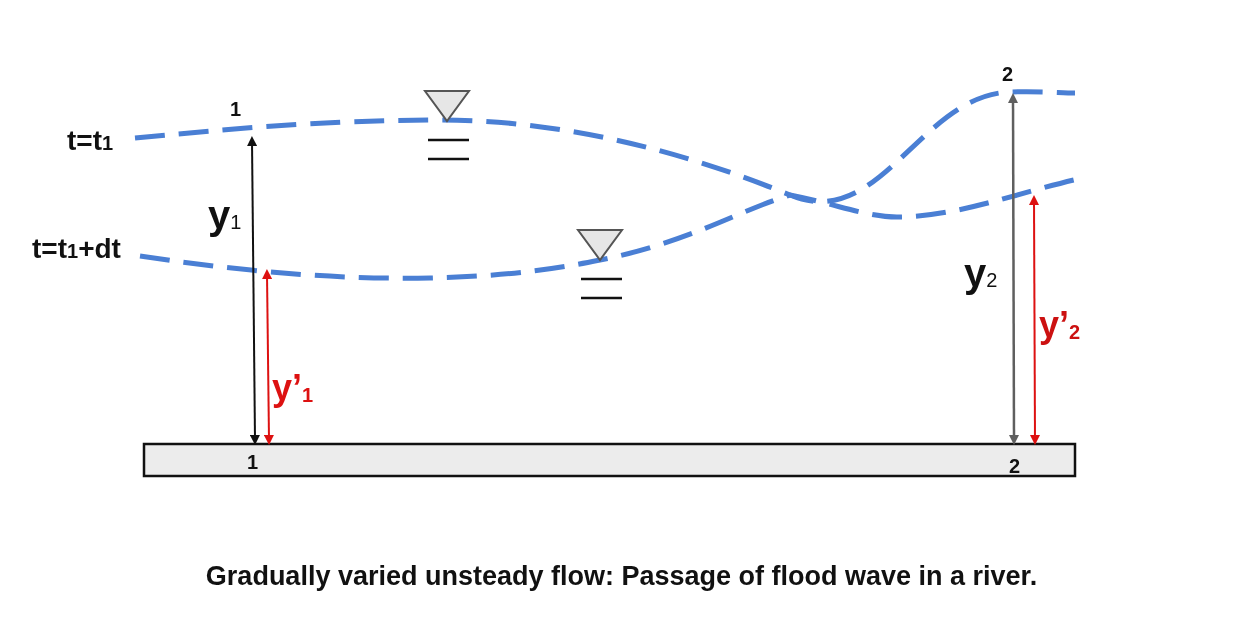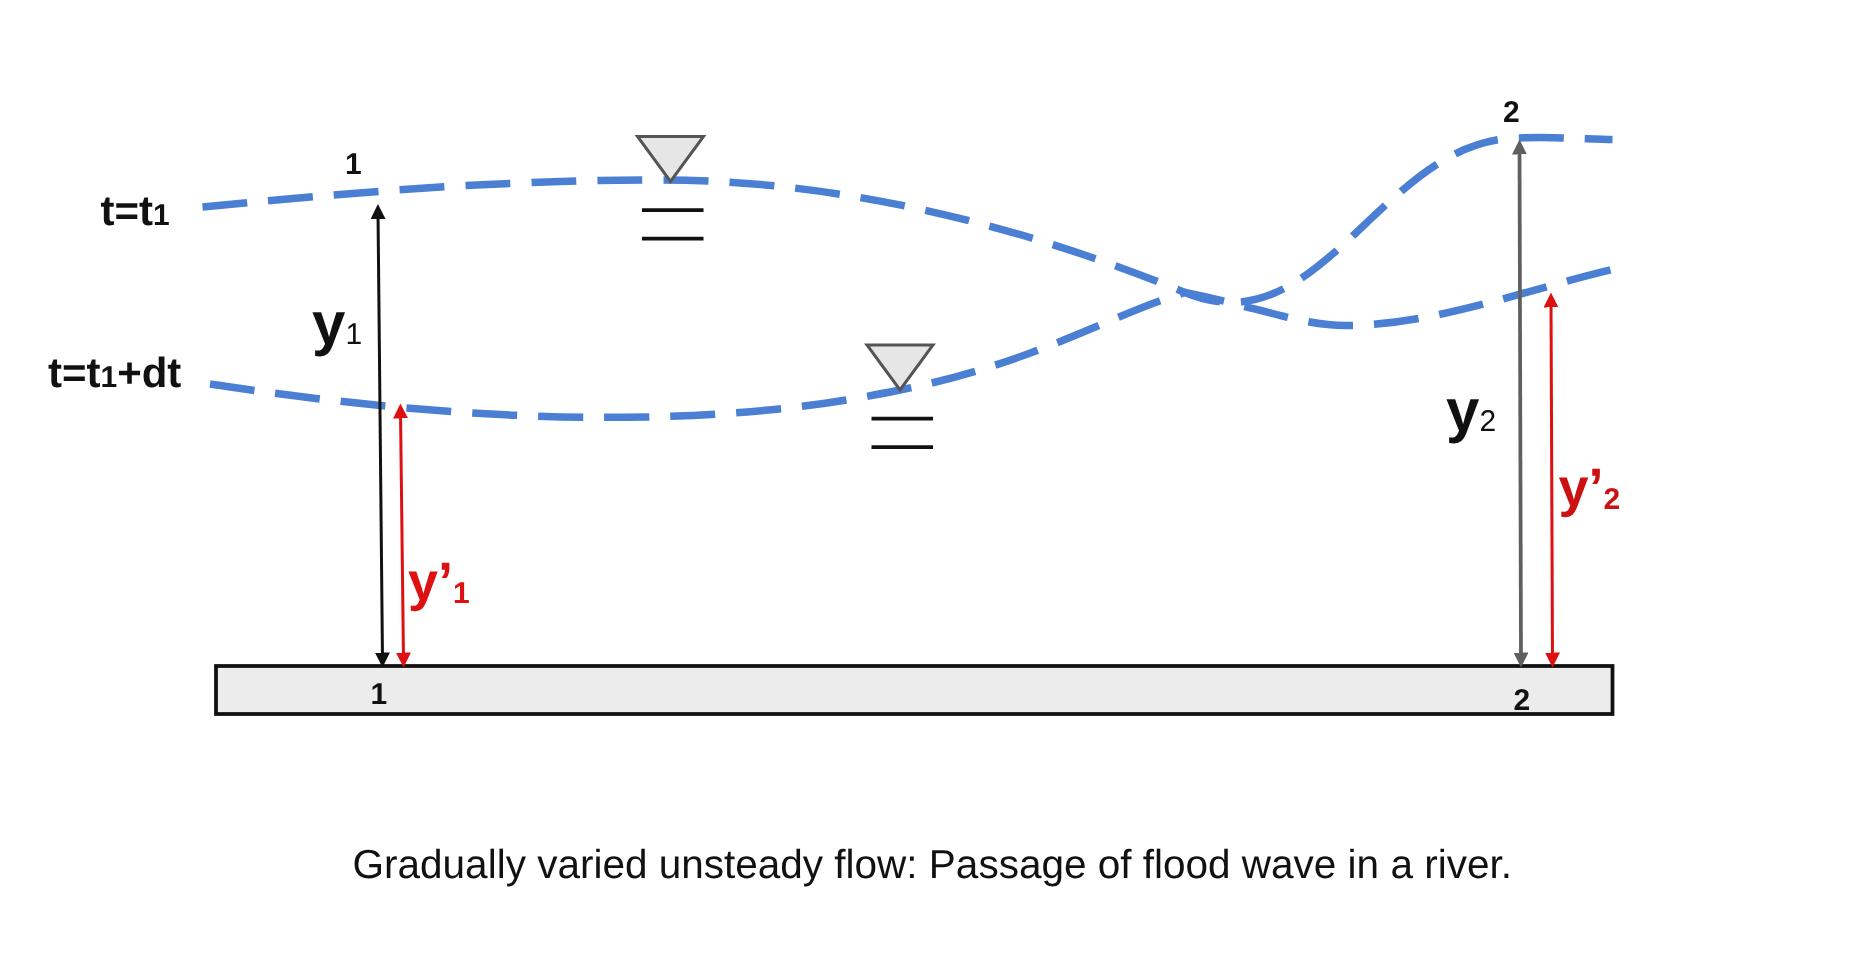--- a/index.html
+++ b/index.html
@@ -1,19 +1,19 @@
 <!DOCTYPE html>
 <html><head>
   <meta charset="utf-8">
   <style>
     html, body { margin: 0; padding: 0; background: #ffffff; }
     body { width: 1243px; height: 637px; position: relative; overflow: hidden; font-family: "Liberation Sans", sans-serif; }
     #diagram { position: absolute; left: 0; top: 0; }
     .lbl { font-family: "Liberation Sans", sans-serif; font-weight: bold; fill: #111111; }
-    .caption { position: absolute; left: 0; top: 561px; width: 1243px; text-align: center; font-family: "Liberation Sans", sans-serif; font-weight: normal; font-size: 27px; color: #111111; }
+    .caption { position: absolute; left: 0; top: 561px; width: 1243px; text-align: center; font-family: "Liberation Sans", sans-serif; font-weight: bold; font-size: 27px; color: #111111; }
   </style>
 </head>
 <body>
 
 <svg id="diagram" width="1243" height="637" viewBox="0 0 1243 637">
   <defs>
     <marker id="ah-black" markerWidth="10" markerHeight="10" refX="5" refY="5" orient="auto-start-reverse" markerUnits="userSpaceOnUse" viewBox="0 0 10 10">
       <path d="M0,0 L10,5 L0,10 z" fill="#111111"></path>
     </marker>
     <marker id="ah-gray" markerWidth="10" markerHeight="10" refX="5" refY="5" orient="auto-start-reverse" markerUnits="userSpaceOnUse" viewBox="0 0 10 10">

